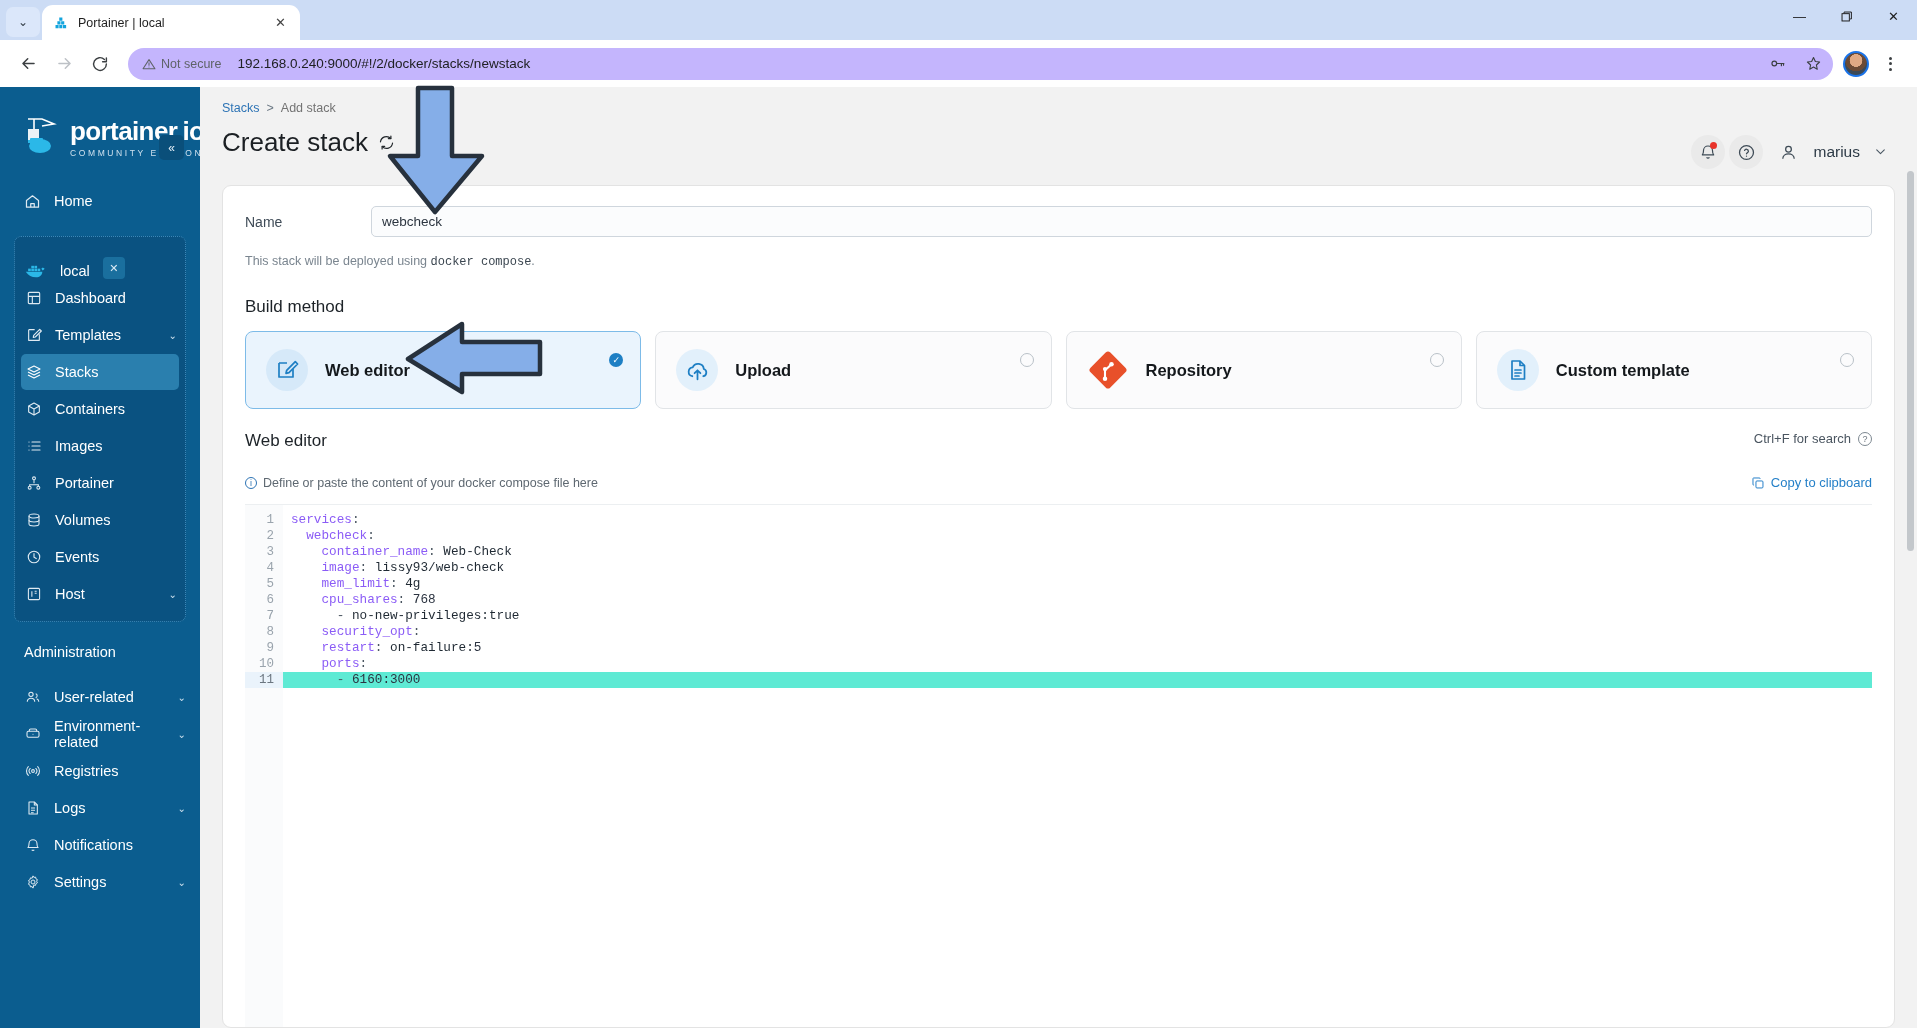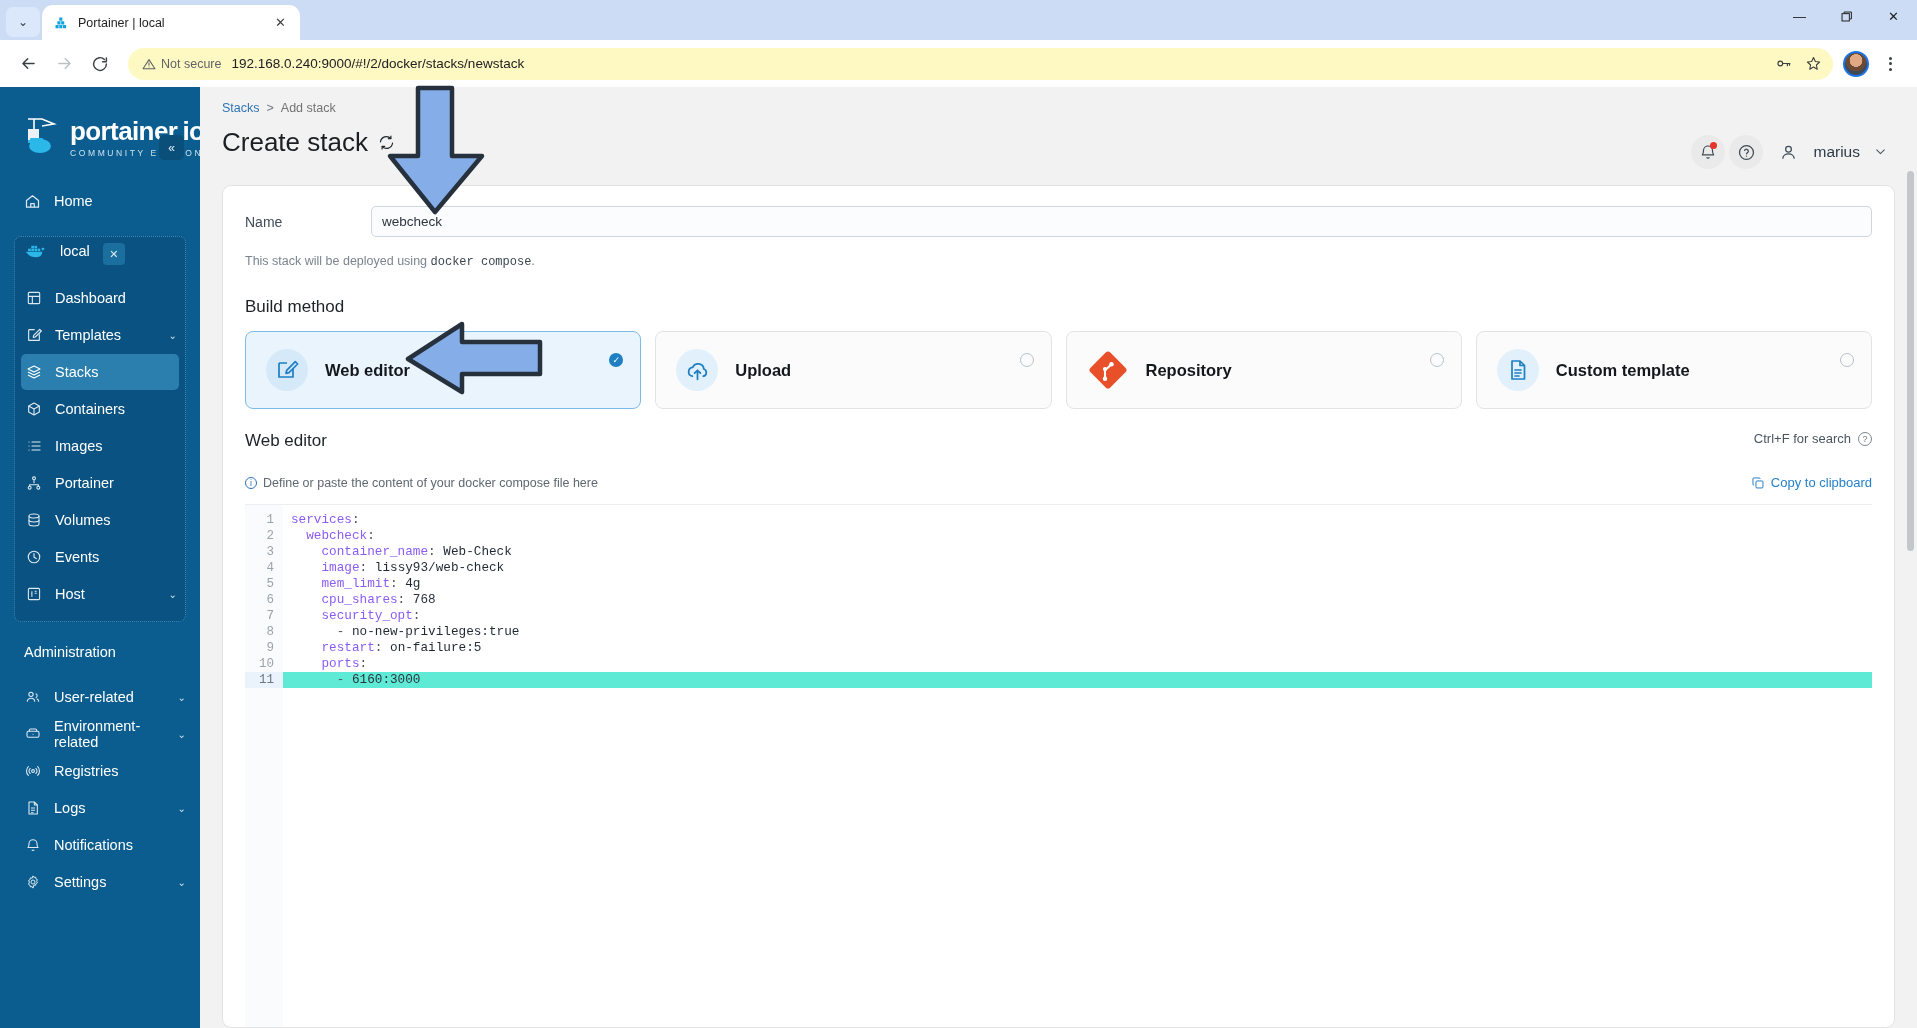--- a/index.html
+++ b/index.html
@@ -35,23 +35,23 @@
   .winctl div { width: 47px; height: 33px; display: flex; align-items: center;
     justify-content: center; color: #1c1c1c; font-size: 13px; }
 
   .toolbar {
     height: 47px; background: #fff; display: flex; align-items: center;
     padding: 0 12px; gap: 4px; flex: none;
   }
   .navbtn { width: 32px; height: 32px; display: flex; align-items: center;
     justify-content: center; border-radius: 50%; color: #3c4043; }
   .omnibox {
-    flex: 1; height: 32px; background: #fef9c3; border-radius: 16px;
+    flex: 1; height: 32px; background: #c4b5fd; border-radius: 16px;
     display: flex; align-items: center; padding: 0 6px 0 14px; margin-left: 8px;
-    gap: 2px; min-width: 0;
+    gap: 8px; min-width: 0;
   }
   .notsecure { display: flex; align-items: center; gap: 5px; color: #5f6368;
     font-size: 12.5px; white-space: nowrap; }
   .url { font-size: 13.5px; color: #202124; white-space: nowrap;
     overflow: hidden; text-overflow: ellipsis; flex: 1; padding-left: 8px;}
   .omni-icon { width: 28px; height: 28px; display: flex; align-items: center;
     justify-content: center; color: #3c4043; flex: none;}
   .avatar {
     width: 26px; height: 26px; border-radius: 50%; margin-left: 6px; flex: none;
     background: radial-gradient(circle at 50% 34%, #e0a984 0 34%, #6b4a35 36% 58%, #3c4956 60%);
@@ -83,21 +83,21 @@
     display: flex; align-items: center; gap: 13px; height: 36px;
     padding: 0 14px 0 24px; font-size: 14.5px; color: #ffffff; margin: 1px 0;
   }
   .nav-item .ic { width: 17px; height: 17px; flex: none; display:flex; align-items:center; justify-content:center;}
   .nav-item .lbl { flex: 1; }
   .nav-item .chev { font-size: 10px; color: #cfe1ee; }
   .env-block {
     margin: 16px 14px 0 14px; background: #0a5281; border-radius: 7px;
     border: 1px dotted #3b88b8; padding: 6px 0 8px 0;
   }
-  .env-head { display: flex; align-items: flex-start; gap: 13px; height: 36px;
+  .env-head { display: flex; align-items: flex-end; gap: 13px; height: 36px;
     padding: 0 10px 0 10px; font-size: 14.5px; }
   .env-head .ic { width: 22px; display:flex; align-items:center; justify-content:center;}
   .env-x { width: 22px; height: 22px; background: #1a6f9e; border-radius: 4px;
     display: flex; align-items: center; justify-content: center; font-size: 11px; color: #dbeaf4; }
   .env-block .nav-item { padding-left: 10px; padding-right: 8px; }
   .env-block .nav-item.active { background: #2a7fae; border-radius: 5px; margin: 1px 6px; padding-left: 4px;}
   .admin-title { margin: 22px 0 8px 24px; font-size: 14.5px; color: #ffffff; }
   .sidebar-spacer { flex: 1; }
 
   .content { flex: 1; background: #f2f2f2; overflow: hidden; position: relative;
@@ -636,22 +636,22 @@
               <div>10</div>
               <div class="cur">11</div>
             </div>
             <div class="codecol">
               <div class="cl"><span class="k">services</span><span class="p">:</span></div>
               <div class="cl">  <span class="k">webcheck</span><span class="p">:</span></div>
               <div class="cl">    <span class="k">container_name</span><span class="p">:</span> <span class="v">Web-Check</span></div>
               <div class="cl">    <span class="k">image</span><span class="p">:</span> <span class="v">lissy93/web-check</span></div>
               <div class="cl">    <span class="k">mem_limit</span><span class="p">:</span> <span class="v">4g</span></div>
               <div class="cl">    <span class="k">cpu_shares</span><span class="p">:</span> <span class="n">768</span></div>
+              <div class="cl">      <span class="p">-</span> <span class="v">no-new-privileges:true</span></div>
               <div class="cl">    <span class="k">security_opt</span><span class="p">:</span></div>
-              <div class="cl">      <span class="p">-</span> <span class="v">no-new-privileges:true</span></div>
               <div class="cl">    <span class="k">restart</span><span class="p">:</span> <span class="v">on-failure:</span><span class="n">5</span></div>
               <div class="cl">    <span class="k">ports</span><span class="p">:</span></div>
               <div class="cl cur">      <span class="p">-</span> <span class="n">6160:3000</span></div>
             </div>
           </div>
         </div>
       </div>
 
       <div class="vscroll"></div>
     </div>

